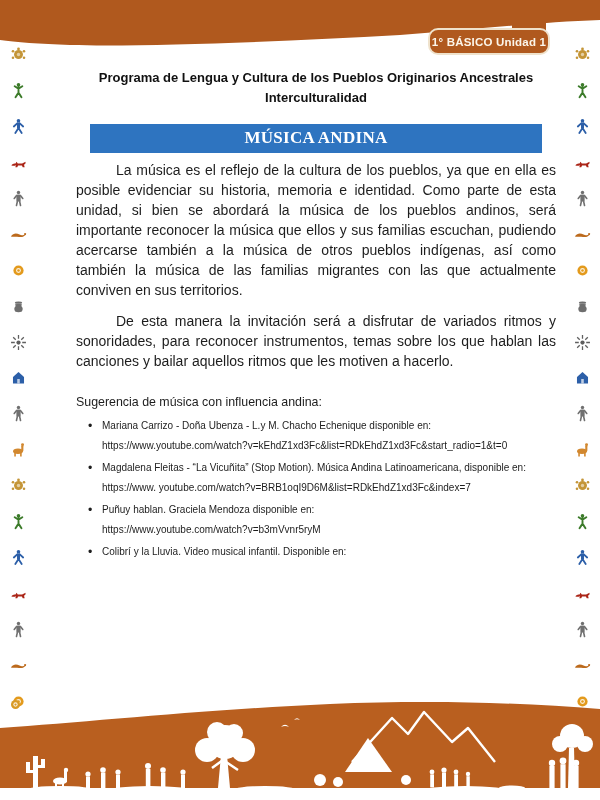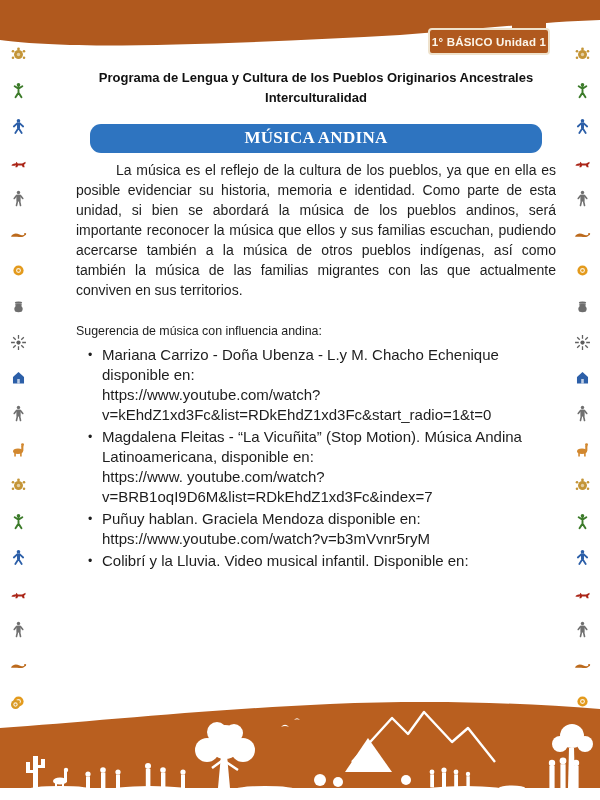--- a/index.html
+++ b/index.html
@@ -6,46 +6,46 @@
   body{
     position:relative;width:600px;height:800px;background:#ffffff;overflow:hidden;
     font-family:"Liberation Sans",sans-serif;color:#1d1d1d;
   }
   
   .topband{position:absolute;top:0;left:0;width:600px;height:60px;}
   
   .badge-tab{position:absolute;left:512px;top:12px;width:34px;height:22px;background:#b0591e;}
   .badge{
     position:absolute;left:428px;top:28px;width:118px;height:23px;
-    background:#b0591e;border:2px solid #efe2cc;border-radius:4px;
+    background:#b0591e;border:2px solid #efe2cc;border-radius:10px;
     display:flex;align-items:center;justify-content:center;
     color:#fcf6ea;font-size:11.5px;font-weight:bold;letter-spacing:.2px;
   }
   
   .icon-col{position:absolute;top:46px;height:664px;width:26px;
     display:flex;flex-direction:column;justify-content:space-between;align-items:center;}
   .icon-col.left{left:5px;}
   .icon-col.right{right:5px;}
   .bicon{width:17px;height:17px;display:block;}
   
   .content{position:absolute;left:76px;top:68px;width:480px;}
   .hdr{font-weight:bold;font-size:13px;line-height:20px;text-align:center;color:#111;}
   .title-bar{
     margin:16px 14px 0 14px;background:#2e74c0;color:#ffffff;text-align:center;
     font-family:"Liberation Serif",serif;font-weight:bold;font-size:17px;
-    padding:4px 0 5px 0;letter-spacing:.3px;border-radius:11px;
+    padding:4px 0 5px 0;letter-spacing:.3px;
   }
   .para{font-size:14px;line-height:20px;text-align:justify;margin:0;}
   .p1{margin-top:7px;text-indent:40px;}
   .p2{margin-top:11px;text-indent:40px;}
   .sugg{margin-top:24px;font-size:12.4px;}
   ul.songs{list-style:none;margin:7px 0 0 0;padding:0;}
   ul.songs li{display:flex;margin:0 0 2px 0;}
   .bullet{width:14px;margin-left:12px;flex:0 0 auto;font-size:12.4px;line-height:20px;}
-  .song-lines{flex:1;font-size:15px;line-height:20px;}
+  .song-lines{flex:1;font-size:10px;line-height:20px;}
   .song-title{}
   .song-url{}
   
   .footer{position:absolute;left:0;bottom:0;width:600px;height:100px;}
   .footer-sun{position:absolute;left:8px;top:697px;width:15px;height:15px;}
   .hidden-defs{position:absolute;width:0;height:0;overflow:hidden;}
 </style>
 </head>
 <body>
 
@@ -239,20 +239,21 @@
   <div class="hdr">
     <div>Programa de Lengua y Cultura de los Pueblos Originarios Ancestrales</div>
     <div>Interculturalidad</div>
   </div>
 
   <div class="title-bar">
     <span>MÚSICA ANDINA</span>
   </div>
 
   <p class="para p1">La música es el reflejo de la cultura de los pueblos, ya que en ella es posible evidenciar su historia, memoria e identidad. Como parte de esta unidad, si bien se abordará la música de los pueblos andinos, será importante reconocer la música que ellos y sus familias escuchan, pudiendo acercarse también a la música de otros pueblos indígenas, así como también la música de las familias migrantes con las que actualmente conviven en sus territorios.</p>
+  <p class="para p2">De esta manera la invitación será a disfrutar de variados ritmos y sonoridades, para reconocer instrumentos, temas sobre los que hablan las canciones y bailar aquellos ritmos que les motiven a hacerlo.</p>
 
   <div class="sugg">Sugerencia de música con influencia andina:</div>
 
   <ul class="songs" id="song-list">
   <li>
     <span class="bullet">•</span>
     <div class="song-lines">
       <div class="song-title">Mariana Carrizo - Doña Ubenza - L.y M. Chacho Echenique disponible en:</div>
       <div class="song-url">https://www.youtube.com/watch?v=kEhdZ1xd3Fc&amp;list=RDkEhdZ1xd3Fc&amp;start_radio=1&amp;t=0</div>
     </div>

